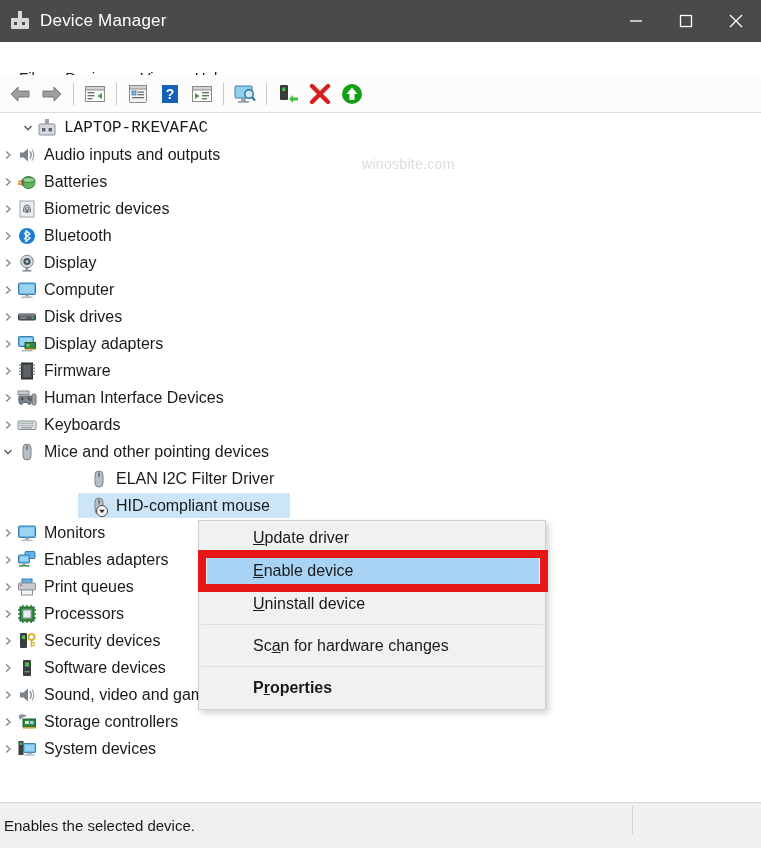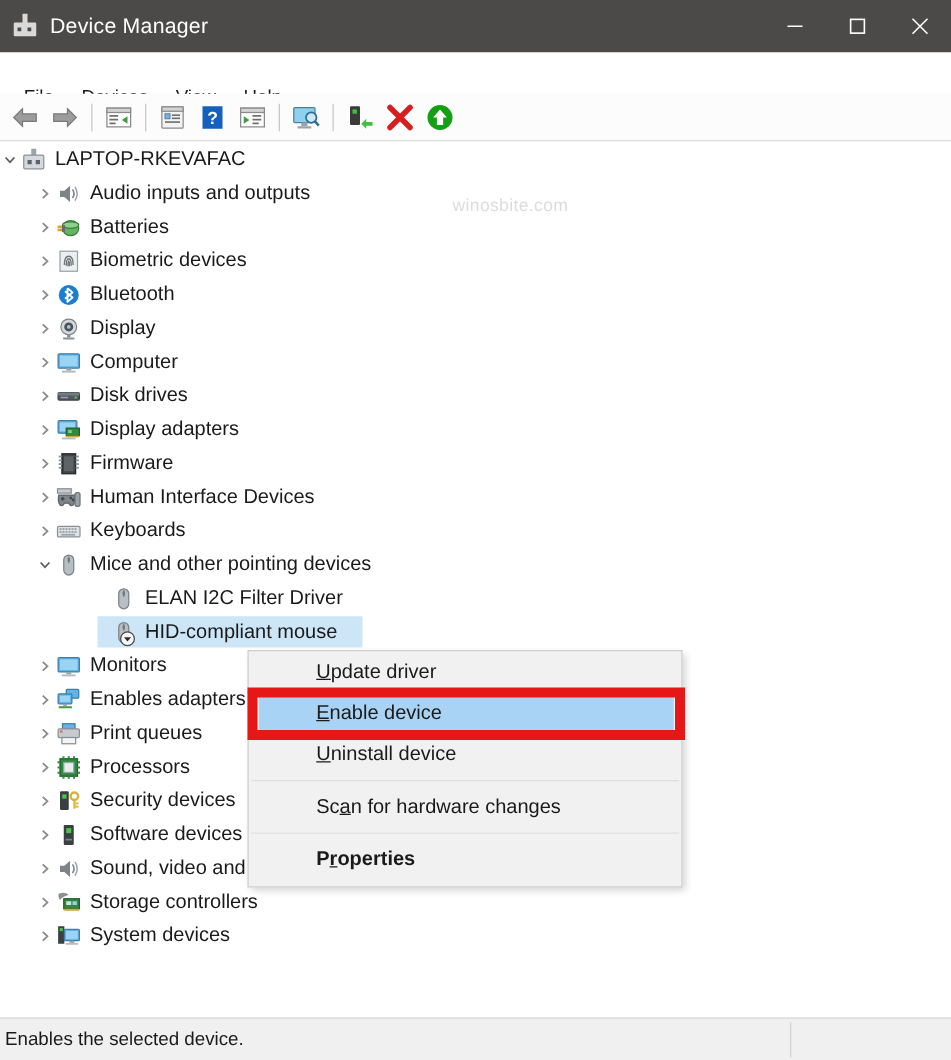--- a/index.html
+++ b/index.html
@@ -107,22 +107,22 @@
   }
   .ico {
     width: 22px; height: 22px; flex: none;
     display: flex; align-items: center; justify-content: center;
     margin-right: 6px;
   }
   .ico svg { display: block; }
   .label {
     font-size: 16px; color: #1a1a1a;
   }
-  .lvl0 { padding-left: 0; }
-  .lvl1 { padding-left: 28px; }
+  .lvl0 { padding-left: 20px; font-family: Liberation Mono, monospace; }
+  .lvl1 { }
   .lvl2 { padding-left: 88px; }
   .row.selected .sel-bg {
     position: absolute; left: 78px; top: 1px;
     height: 25px; width: 212px;
     background: #cde6f7;
     z-index: 0;
   }
   .row.selected .chev, .row.selected .ico, .row.selected .label { position: relative; z-index: 1; }
 
   
@@ -173,21 +173,21 @@
     left: 198px; top: 550px;
     width: 350px; height: 42px;
     border: 8px solid #e51717;
     z-index: 25;
     pointer-events: none;
   }
 
   
   .statusbar {
     position: absolute; left: 0; bottom: 0;
-    width: 761px; height: 34px;
+    width: 761px; height: 46px;
     background: #f1f0f0;
     border-top: 1px solid #d8d8d8;
     display: flex; align-items: center;
   }
   .status-text {
     font-size: 15px; color: #1a1a1a;
     padding-left: 4px;
   }
   .status-div {
     position: absolute; left: 632px; top: 3px;

